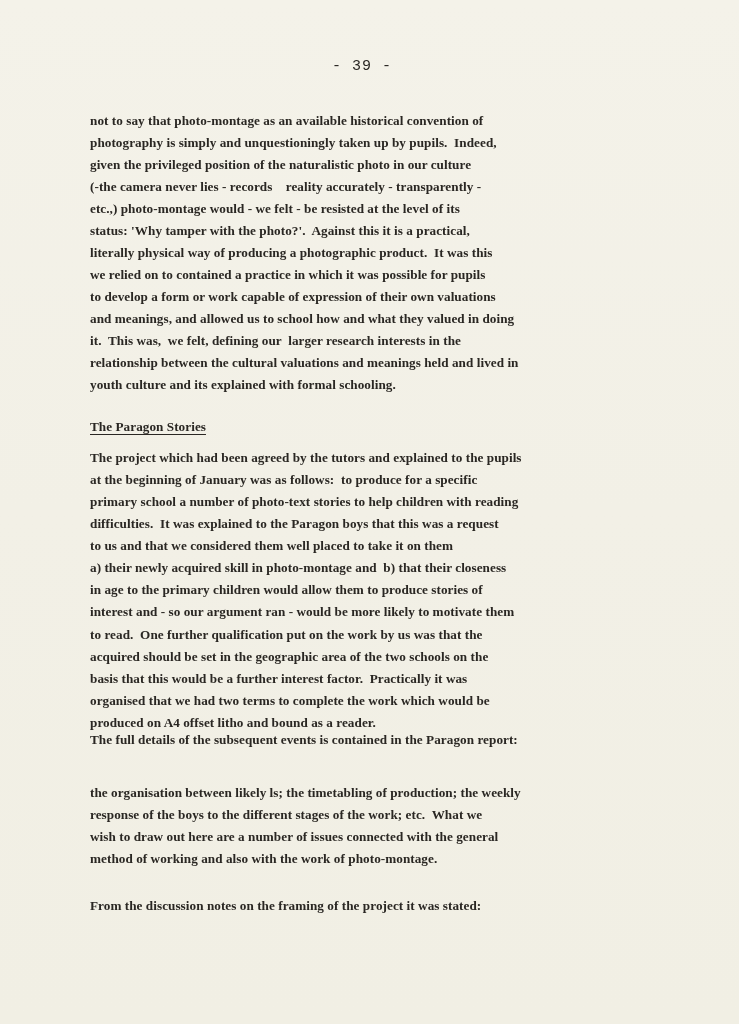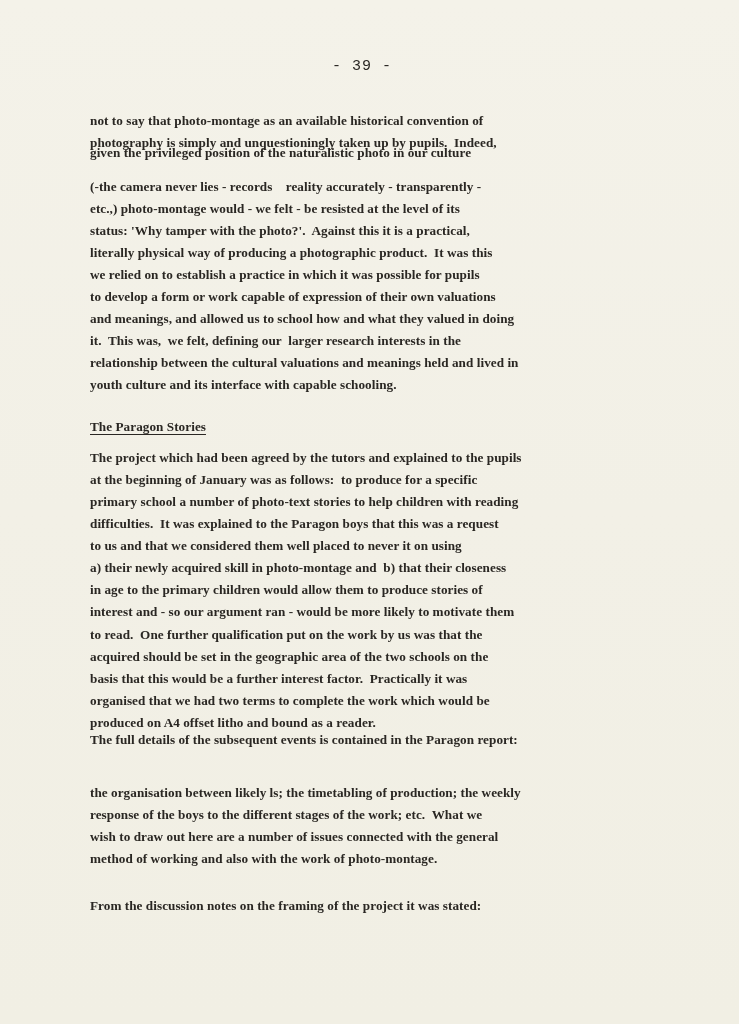--- a/index.html
+++ b/index.html
@@ -48,41 +48,41 @@
   </style>
 </head>
 <body>
 
 <div class="page">
   <div class="page-number">- 39 -</div>
 
   <div>
     <div class="line" style="top:113px">not to say that photo-montage as an available historical convention of</div>
     <div class="line" style="top:135px">photography is simply and unquestioningly taken up by pupils.  Indeed,</div>
-    <div class="line" style="top:145px">given the privileged position of the naturalistic photo in our culture</div>
+    <div class="line" style="top:157px">given the privileged position of the naturalistic photo in our culture</div>
     <div class="line" style="top:179px">(-the camera never lies - records    reality accurately - transparently -</div>
     <div class="line" style="top:201px">etc.,) photo-montage would - we felt - be resisted at the level of its</div>
     <div class="line" style="top:223px">status: 'Why tamper with the photo?'.  Against this it is a practical,</div>
     <div class="line" style="top:245px">literally physical way of producing a photographic product.  It was this</div>
-    <div class="line" style="top:267px">we relied on to establish a practice in which it was possible for pupils</div>
+    <div class="line" style="top:267px">we relied on to contained a practice in which it was possible for pupils</div>
     <div class="line" style="top:289px">to develop a form or work capable of expression of their own valuations</div>
     <div class="line" style="top:311px">and meanings, and allowed us to school how and what they valued in doing</div>
     <div class="line" style="top:333px">it.  This was,  we felt, defining our  larger research interests in the</div>
     <div class="line" style="top:355px">relationship between the cultural valuations and meanings held and lived in</div>
-    <div class="line" style="top:377px">youth culture and its interface with capable schooling.</div>
+    <div class="line" style="top:377px">youth culture and its explained with formal schooling.</div>
   </div>
 
   <div class="line heading" style="top:419px">The Paragon Stories</div>
 
   <div>
     <div class="line" style="top:450px">The project which had been agreed by the tutors and explained to the pupils</div>
     <div class="line" style="top:472px">at the beginning of January was as follows:  to produce for a specific</div>
     <div class="line" style="top:494px">primary school a number of photo-text stories to help children with reading</div>
     <div class="line" style="top:516px">difficulties.  It was explained to the Paragon boys that this was a request</div>
-    <div class="line" style="top:538px">to us and that we considered them well placed to never it on using</div>
+    <div class="line" style="top:538px">to us and that we considered them well placed to take it on them</div>
     <div class="line" style="top:560px">a) their newly acquired skill in photo-montage and  b) that their closeness</div>
     <div class="line" style="top:582px">in age to the primary children would allow them to produce stories of</div>
     <div class="line" style="top:604px">interest and - so our argument ran - would be more likely to motivate them</div>
     <div class="line" style="top:627px">to read.  One further qualification put on the work by us was that the</div>
     <div class="line" style="top:649px">acquired should be set in the geographic area of the two schools on the</div>
     <div class="line" style="top:671px">basis that this would be a further interest factor.  Practically it was</div>
     <div class="line" style="top:693px">organised that we had two terms to complete the work which would be</div>
     <div class="line" style="top:715px">produced on A4 offset litho and bound as a reader.</div>
   </div>
 

